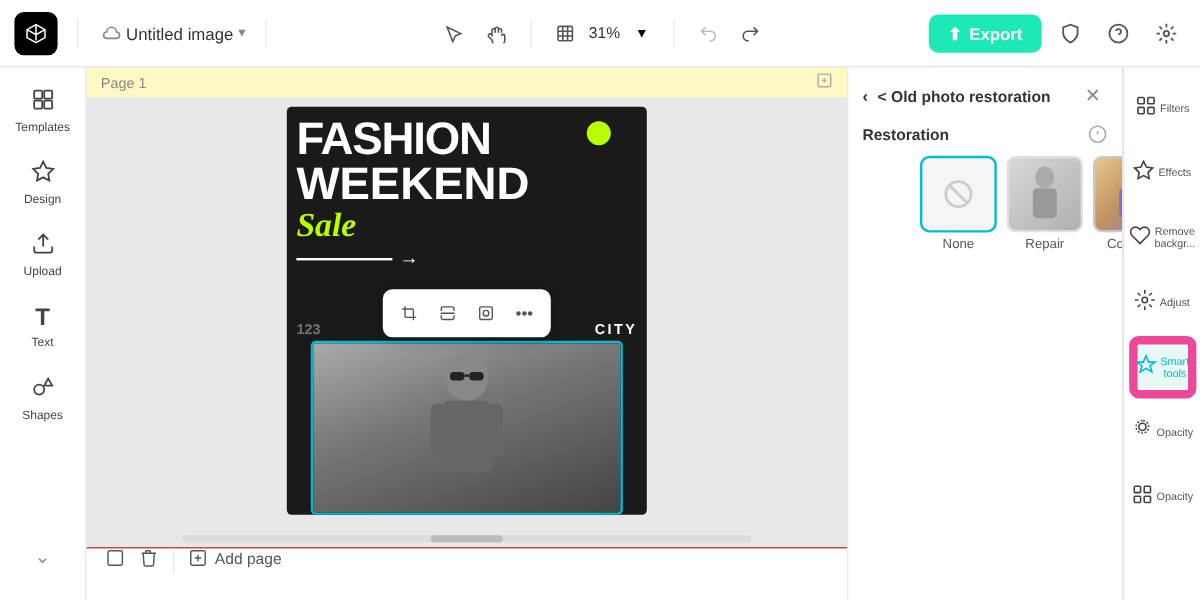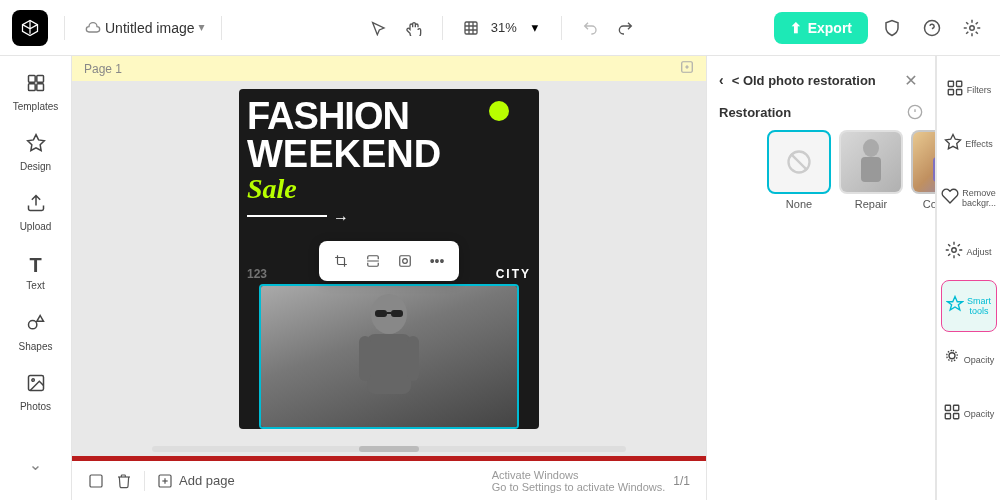--- a/index.html
+++ b/index.html
@@ -39,21 +39,21 @@
     .canvas-wrapper { flex: 1; display: flex; align-items: flex-start; justify-content: center; padding: 8px; position: relative; }
     .canvas { width: 300px; height: 340px; background: #1a1a1a; border-radius: 4px; position: relative; overflow: hidden; }
     .fashion-text { position: absolute; top: 8px; left: 8px; right: 8px; }
     .fashion-title { font-size: 38px; font-weight: 900; color: #fff; line-height: 1; text-transform: uppercase; letter-spacing: -1px; }
     .fashion-subtitle { font-size: 38px; font-weight: 900; color: #fff; line-height: 1; text-transform: uppercase; }
     .fashion-sale { font-size: 28px; font-weight: 700; color: #b8ff00; font-style: italic; font-family: Georgia, serif; }
     .green-dot { position: absolute; top: 12px; right: 30px; width: 20px; height: 20px; background: #b8ff00; border-radius: 50%; }
     .photo-container { position: absolute; bottom: 0; left: 20px; right: 20px; height: 145px; border: 2px solid #00bcd4; border-radius: 4px; overflow: hidden; background: #555; }
     .toolbar-floating { position: absolute; bottom: 148px; left: 50%; transform: translateX(-50%); background: #fff; border-radius: 8px; box-shadow: 0 2px 12px rgba(0,0,0,0.2); display: flex; align-items: center; padding: 6px 8px; gap: 4px; }
     .toolbar-floating-btn { width: 28px; height: 28px; border: none; background: transparent; cursor: pointer; border-radius: 4px; display: flex; align-items: center; justify-content: center; font-size: 14px; color: #555; }
-    .bottom-bar { height: 44px; background: #fff; border-top: 5px solid #b91c1c; display: flex; align-items: center; padding: 0 16px; gap: 12px; }
+    .bottom-bar { height: 44px; background: #fff; border-top: 1px solid #b91c1c; display: flex; align-items: flex-start; padding: 0 16px; gap: 12px; }
     .bottom-bar-btn { display: flex; align-items: center; gap: 6px; border: none; background: transparent; cursor: pointer; color: #555; font-size: 13px; }
 
     
     .right-panel { width: 230px; background: #fff; border-left: 1px solid #e5e5e5; display: flex; flex-direction: column; flex-shrink: 0; }
     .restoration-panel { flex: 1; padding: 12px; border-right: 1px solid #e5e5e5; overflow-y: auto; }
     .panel-header { display: flex; align-items: center; justify-content: space-between; margin-bottom: 12px; }
     .panel-back { display: flex; align-items: center; gap: 6px; font-size: 14px; color: #333; font-weight: 600; cursor: pointer; border: none; background: transparent; }
     .panel-close { width: 24px; height: 24px; border: none; background: transparent; cursor: pointer; color: #888; font-size: 16px; }
     .section-title { font-size: 13px; font-weight: 600; color: #333; margin-bottom: 10px; display: flex; align-items: flex-end; justify-content: space-between; }
     .restoration-options { display: flex; gap: 8px; margin-left: 48px; }
@@ -192,30 +192,20 @@
     </button>
     <button class="sidebar-item">
       <span class="sidebar-item-icon">
         <svg width="20" height="20" viewBox="0 0 24 24" fill="none" stroke="#444" stroke-width="1.8">
             <circle cx="8" cy="14" r="5"></circle>
             <path d="M17 3l4 7h-8l4-7z"></path>
           </svg>
       </span>
       <span class="sidebar-item-label">Shapes</span>
     </button>
-    <button class="sidebar-item">
-      <span class="sidebar-item-icon">
-        <svg width="20" height="20" viewBox="0 0 24 24" fill="none" stroke="#444" stroke-width="1.8">
-            <rect x="3" y="3" width="18" height="18" rx="2"></rect>
-            <circle cx="8.5" cy="8.5" r="1.5"></circle>
-            <path d="M21 15l-5-5L5 21"></path>
-          </svg>
-      </span>
-      <span class="sidebar-item-label">Photos</span>
-    </button>
     <button class="sidebar-item sidebar-expand" style="margin-top:auto;">
       <span style="font-size:16px;color:#888;">⌄</span>
     </button>
   </div>
 
   <div class="canvas-area">
     <div class="canvas-header">
       <span class="page-label">Page 1</span>
       <span class="canvas-scroll-icon">
         <svg width="14" height="14" viewBox="0 0 24 24" fill="none" stroke="#aaa" stroke-width="2">
@@ -301,24 +291,20 @@
       </button>
       <div style="width:1px;height:20px;background:#e5e5e5;"></div>
       <button class="bottom-bar-btn">
         <svg width="16" height="16" viewBox="0 0 24 24" fill="none" stroke="#555" stroke-width="1.8">
             <rect x="3" y="3" width="18" height="18" rx="2"></rect>
             <line x1="12" y1="8" x2="12" y2="16"></line>
             <line x1="8" y1="12" x2="16" y2="12"></line>
           </svg>
         <span>Add page</span>
       </button>
-      <div style="margin-left:auto;display:flex;align-items:center;gap:8px;">
-        <span style="font-size:11px;color:#999;">Activate Windows<br>Go to Settings to activate Windows.</span>
-        <span style="font-size:12px;color:#888;">1/1</span>
-      </div>
     </div>
   </div>
 
   <div class="right-panel">
     <div class="restoration-panel">
       <div class="panel-header">
         <button class="panel-back">
           <span style="font-size:14px;">‹</span>
           <span style="font-size:13px;font-weight:600;color:#333;margin-left:2px;">&lt; Old photo restoration</span>
         </button>
@@ -402,21 +388,21 @@
     </button>
     <button class="right-icon-btn">
       <span class="right-icon-symbol">
         <svg width="18" height="18" viewBox="0 0 24 24" fill="none" stroke="#444" stroke-width="1.8">
             <circle cx="12" cy="12" r="3"></circle>
             <path d="M12 1v4M12 19v4M4.22 4.22l2.83 2.83M16.95 16.95l2.83 2.83M1 12h4M19 12h4M4.22 19.78l2.83-2.83M16.95 7.05l2.83-2.83"></path>
           </svg>
       </span>
       <span class="right-icon-label">Adjust</span>
     </button>
-    <button class="right-icon-btn active" style="background:#e8f8f5;border:1px solid #ec4899;">
+    <button class="right-icon-btn active" style="background:#e8f8f5;border:7px solid #ec4899;">
       <span class="right-icon-symbol">
         <svg width="18" height="18" viewBox="0 0 24 24" fill="none" stroke="#00bcd4" stroke-width="1.8">
             <path d="M12 2L9 9H2l5.5 4-2 7L12 16l6.5 4-2-7L22 9h-7z"></path>
           </svg>
       </span>
       <span class="right-icon-label" style="font-size:9px;color:#00bcd4;text-align:center;">Smart<br>tools</span>
     </button>
     <button class="right-icon-btn">
       <span class="right-icon-symbol">
         <svg width="18" height="18" viewBox="0 0 24 24" fill="none" stroke="#444" stroke-width="1.8">

